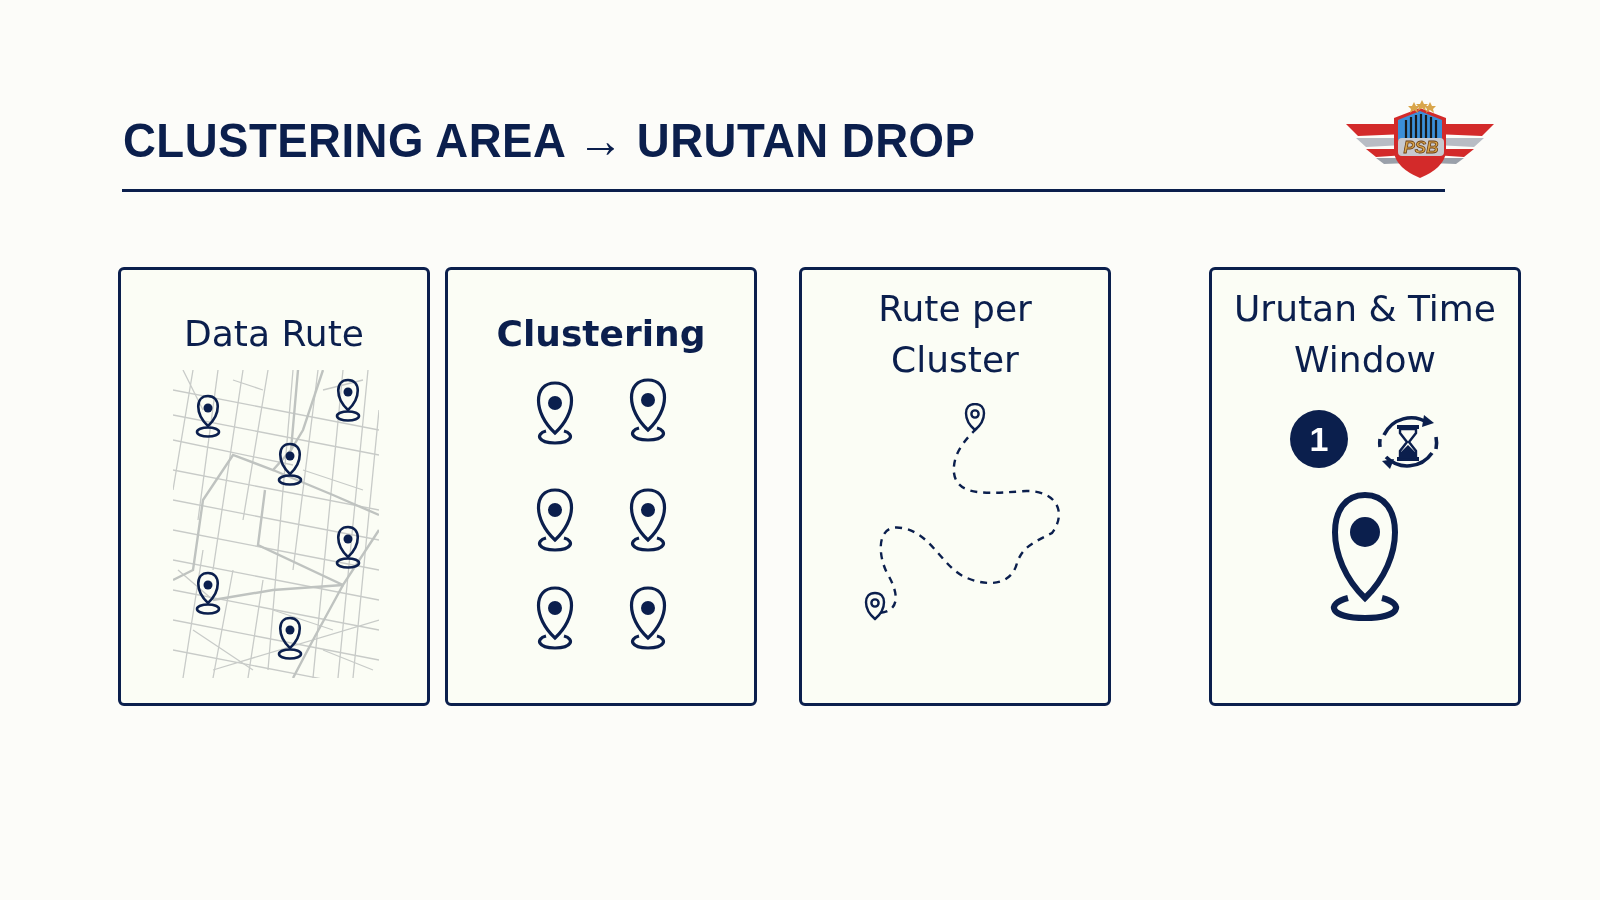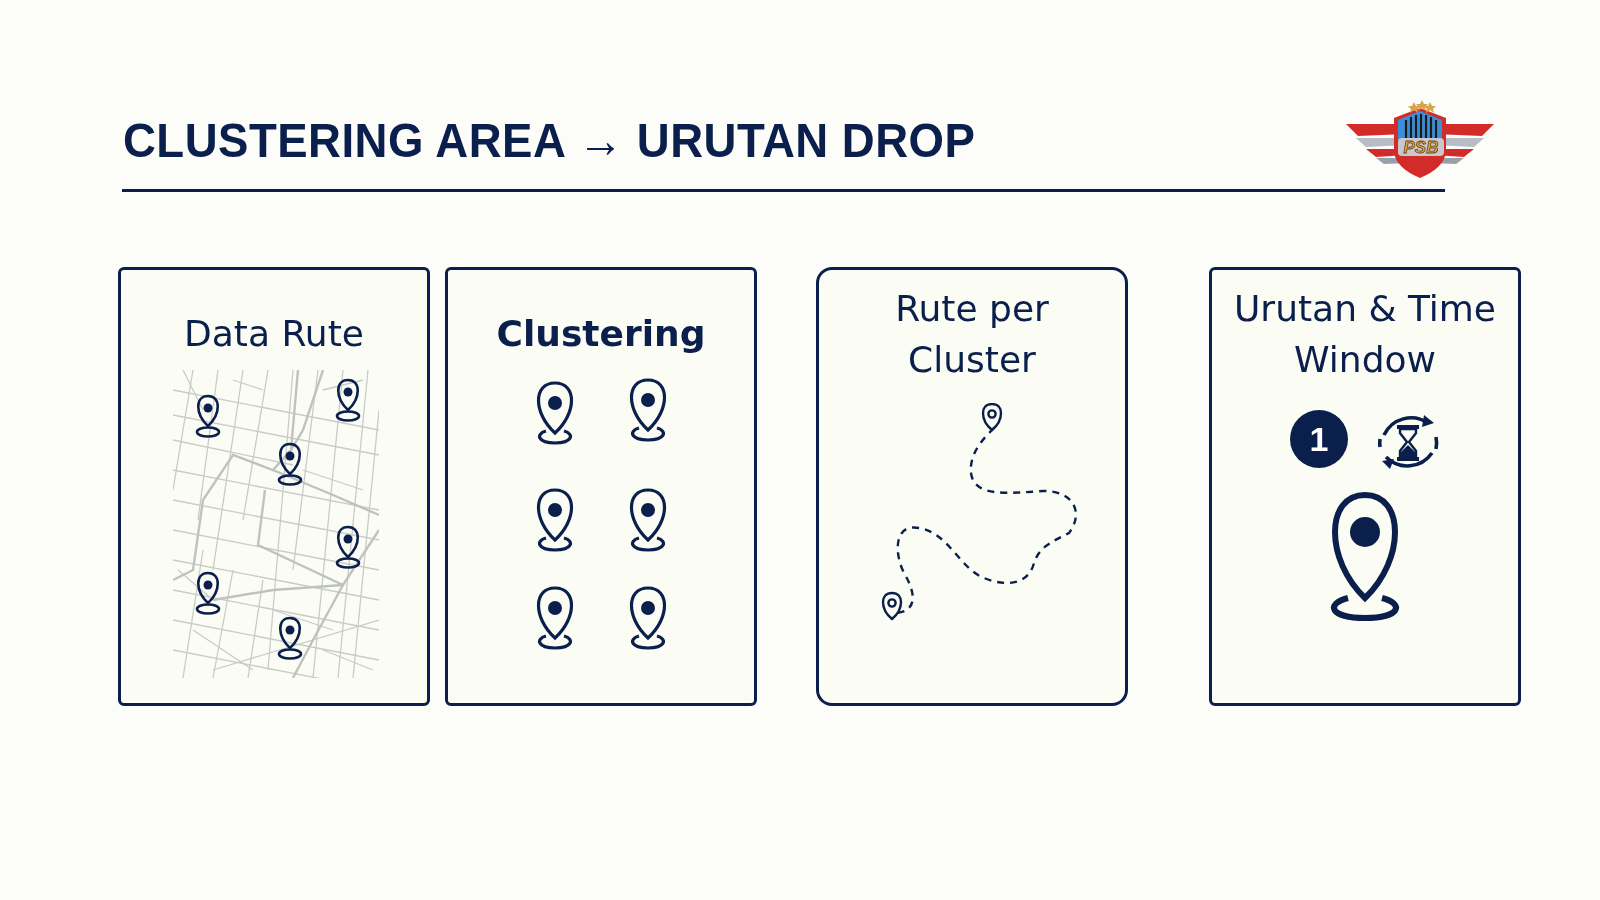--- a/index.html
+++ b/index.html
@@ -169,21 +169,21 @@
         <g transform="translate(128,243)">
             <path d="M0,20 C-22,0 -22,-30 0,-30 C22,-30 22,0 0,20 Z"></path>
             <path d="M-9,18 C-20,21 -17,30 0,30 C17,30 20,21 9,18"></path>
             <circle cx="0" cy="-10" r="7" fill="#0b1f4d" stroke="none"></circle>
           </g>
       </g>
     </svg>
   </div>
 </div>
 
-<div class="card" style="left:816px;border-radius:16px;">
+<div class="card" style="left:799px;">
   <div class="card-title" style="top:13px;">Rute per
 Cluster</div>
   <div class="svgwrap" style="left:40px; top:133px;">
     <svg width="230" height="240" viewBox="0 0 230 240">
       <g stroke="#0b1f4d" stroke-width="2.4" fill="none">
         <path d="M135,25 C125,35 110,50 112,70 C115,95 150,90 185,88 C215,88 225,110 210,130 C190,140 180,145 175,160 C170,180 150,185 125,175 C100,165 90,130 60,125 C35,120 35,150 45,170 C60,195 55,210 35,210" stroke-dasharray="7,6"></path>
         <g transform="translate(133,27)">
             <path d="M0,0 C-12,-10 -12,-26 0,-26 C12,-26 12,-10 0,0 Z"></path>
             <circle cx="0" cy="-16" r="3.6"></circle>
           </g>

